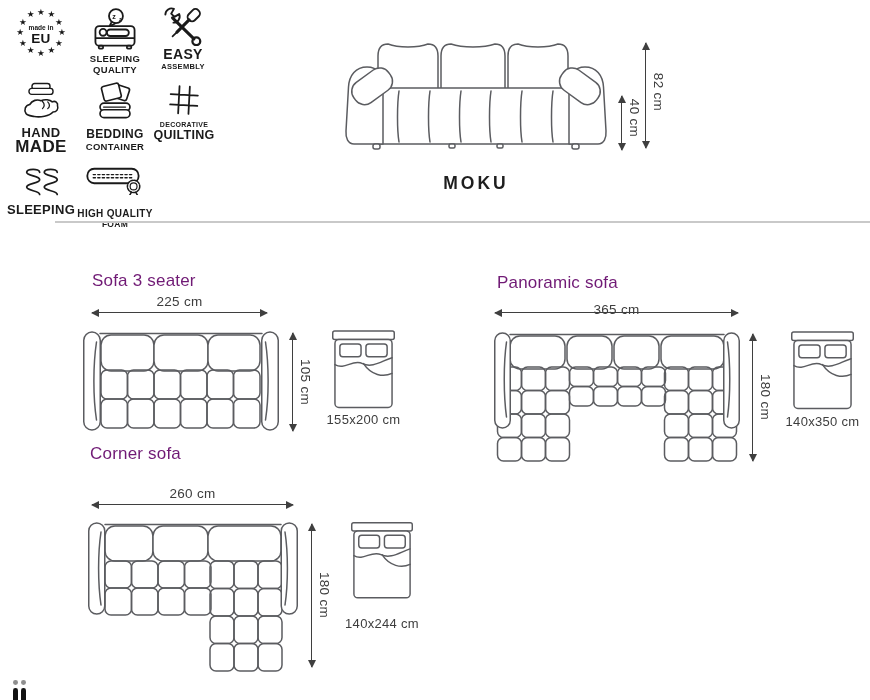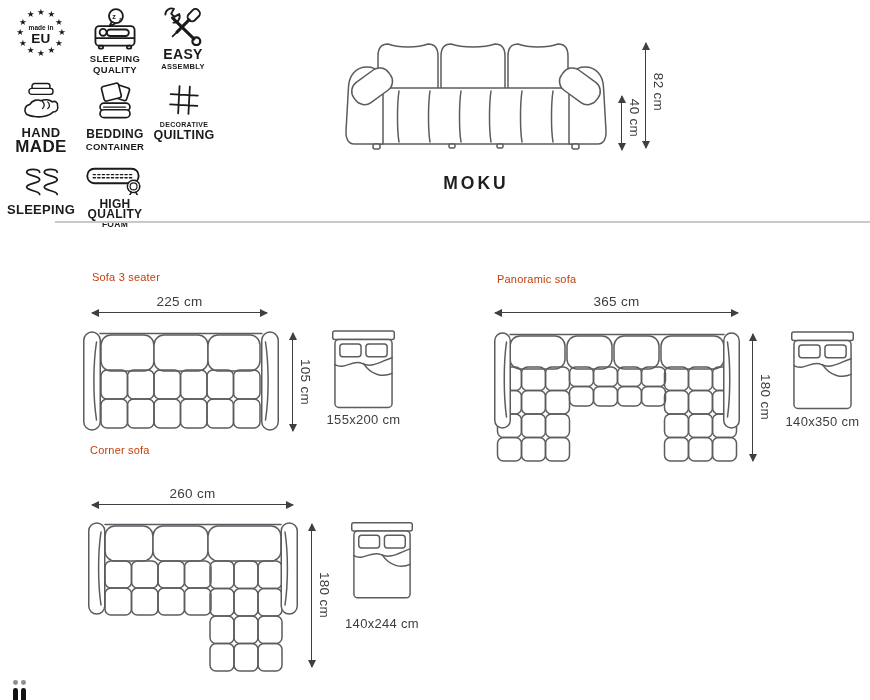--- a/index.html
+++ b/index.html
@@ -11,21 +11,21 @@
   svg.icon-draw{fill:none;stroke:#1a1a1a;stroke-width:1.9;stroke-linecap:round;stroke-linejoin:round;}
   svg text{font-family:"Liberation Sans","DejaVu Sans",sans-serif;}
   
   .feature{position:absolute;text-align:center;}
   .feature svg{display:block;margin:0 auto;}
   .f-label{font-weight:bold;color:#1b1b1b;letter-spacing:.3px;}
   
   .hdim{position:absolute;text-align:center;font-size:13.5px;color:#3d3d3d;letter-spacing:.3px;}
   .vdim{position:absolute;transform:translate(-50%,-50%) rotate(90deg);font-size:13.5px;
         color:#3d3d3d;letter-spacing:.3px;white-space:nowrap;}
-  .sec-title{position:absolute;font-size:11px;color:#c2410c;letter-spacing:.2px;}
+  .sec-title{position:absolute;font-size:17px;color:#701a75;letter-spacing:.2px;}
   .product-name{position:absolute;font-size:17.5px;font-weight:bold;letter-spacing:3px;
                 color:#1e1e1e;text-align:center;}
   
   .h-arrow{position:absolute;height:1.4px;background:#3f3f3f;}
   .h-arrow::before{content:"";position:absolute;left:-1px;top:-3.4px;width:0;height:0;
     border-right:8px solid #3f3f3f;border-top:4px solid transparent;border-bottom:4px solid transparent;}
   .h-arrow::after{content:"";position:absolute;right:-1px;top:-3.4px;width:0;height:0;
     border-left:8px solid #3f3f3f;border-top:4px solid transparent;border-bottom:4px solid transparent;}
   .v-arrow{position:absolute;width:1.4px;background:#3f3f3f;}
   .v-arrow::before{content:"";position:absolute;top:-1px;left:-3.4px;width:0;height:0;
@@ -149,21 +149,21 @@
 
   <div class="feature" style="left:73px;top:166px;width:84px;">
     <svg class="icon-draw" width="58" height="29" viewBox="0 0 64 32">
       <rect x="1.5" y="3" width="56.5" height="16" rx="7.5" stroke-width="2"></rect>
       <path d="M8,9.5 H51" stroke-width="1.6" stroke-dasharray="2.4,2.6"></path>
       <path d="M8,13 H51" stroke-width="1.6" stroke-dasharray="2.4,2.6"></path>
       <circle cx="52.5" cy="22.5" r="6.8" stroke-width="1.7" fill="#fff" stroke-dasharray="2.6,1.4"></circle>
       <circle cx="52.5" cy="22.5" r="3.8" stroke-width="1.3"></circle>
       <path d="M50,29 l-2.2,4 M55,29 l2.2,4" stroke-width="1.7"></path>
     </svg>
-    <div class="f-label" style="font-size:12px;line-height:10px;margin-top:4px;">HIGH QUALITY</div>
+    <div class="f-label" style="font-size:10px;line-height:10px;margin-top:14px;">HIGH QUALITY</div>
     <div class="f-label" style="font-size:8.5px;line-height:10px;">FOAM</div>
   </div>
 
   <svg class="draw abs" style="left:342px;top:32px;" width="268" height="122" viewBox="0 0 268 122">
     <path d="M36,57 V24 Q36,12 46,12 C56,16 76,16 86,12 Q96,12 96,24 V57" fill="#fff"></path>
     <path d="M99,57 V24 Q99,12 109,12 C120,16 142,16 153,12 Q163,12 163,24 V57" fill="#fff"></path>
     <path d="M166,57 V24 Q166,12 176,12 C186,16 206,16 216,12 Q226,12 226,24 V57" fill="#fff"></path>
     <rect x="26" y="56" width="216" height="56" rx="10" fill="#fff"></rect>
     <path d="M57,59 C55,72 55,98 57,110"></path>
       <path d="M88,59 C86,72 86,98 88,110"></path>
@@ -230,21 +230,21 @@
     <rect x="0.75" y="1" width="62.5" height="8.5" rx="2"></rect>
     <rect x="3" y="9.5" width="58" height="69" rx="4" fill="#fff"></rect>
     <rect x="8" y="14" width="21.5" height="13" rx="3"></rect>
     <rect x="34.5" y="14" width="21.5" height="13" rx="3"></rect>
     <path d="M3,35 C13,41 21,29 31,34 C41,39 51,31 61,28"></path>
     <path d="M32,34 C40,46 52,48 61,44"></path>
   </svg>
   <div class="hdim" style="left:302px;top:412px;width:123px;font-size:13px;">155x200 cm</div>
 
   <div class="sec-title" style="left:497px;top:273px;">Panoramic sofa</div>
-  <div class="hdim" style="left:529px;top:294px;width:175px;">365 cm</div>
+  <div class="hdim" style="left:529px;top:302px;width:175px;">365 cm</div>
   <div class="h-arrow" style="left:495px;top:312px;width:243px;"></div>
 
   <svg class="draw abs" style="left:494px;top:331px;" width="246" height="131" viewBox="0 0 246 131">
     <path d="M16,3.5 H230"></path>
     <rect x="16" y="5" width="55" height="33" rx="10" fill="#fff"></rect>
     <rect x="73" y="5" width="45" height="33" rx="10" fill="#fff"></rect>
     <rect x="120" y="5" width="45" height="33" rx="10" fill="#fff"></rect>
     <rect x="167" y="5" width="63" height="33" rx="10" fill="#fff"></rect>
     <g>
         <rect x="3.5" y="36" width="24" height="23.5" rx="6"></rect>

